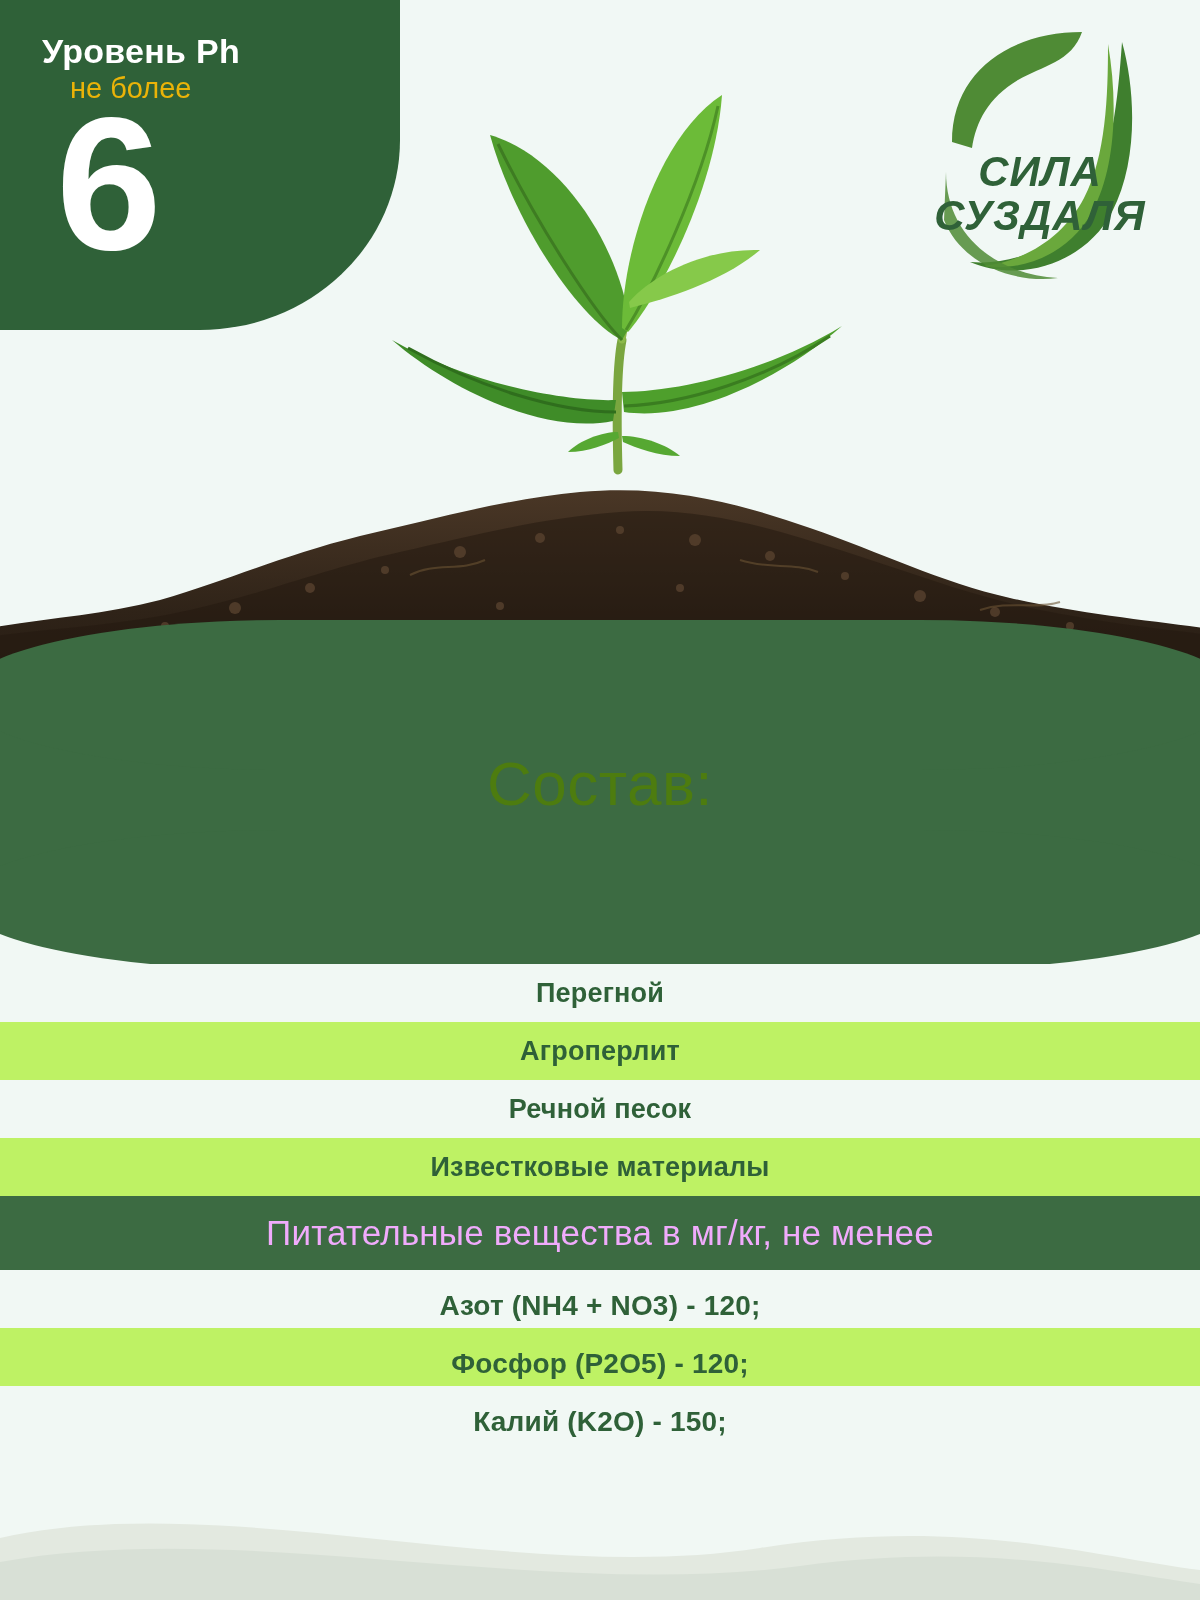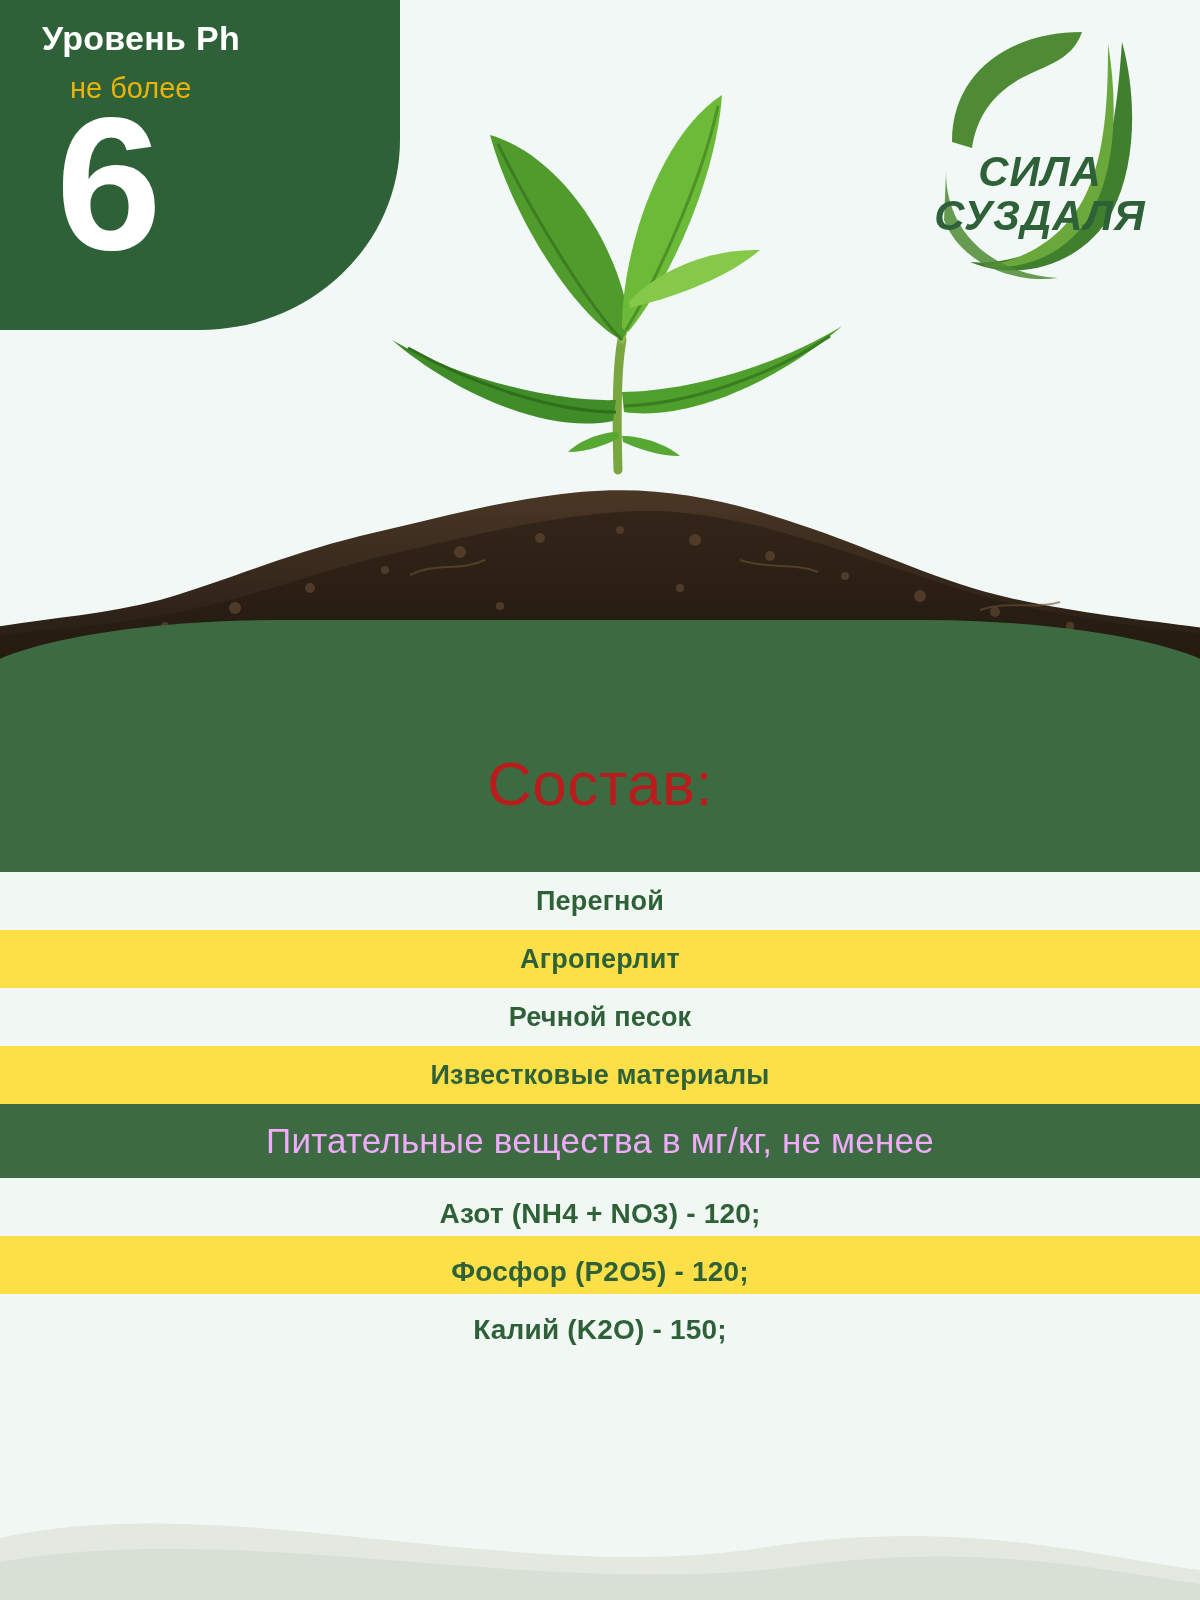--- a/index.html
+++ b/index.html
@@ -35,21 +35,21 @@
     width: 400px;
     height: 330px;
     background: #2f6138;
     border-bottom-right-radius: 200px 190px;
     border-top-left-radius: 0;
     color: #ffffff;
     z-index: 6;
   }
   .ph-title {
     position: absolute;
-    left: 42px; top: 19px;
+    left: 42px; top: 32px;
     font-size: 34px;
     font-weight: bold;
     letter-spacing: .3px;
     color: #ffffff;
   }
   .ph-sub {
     position: absolute;
     left: 70px; top: 72px;
     font-size: 29px;
     color: #eab308;
@@ -127,48 +127,48 @@
     width: 1280px;
     height: 140px;
     background: #3c6b42;
     border-radius: 50% / 100%;
   }
   .band-title {
     position: absolute;
     left: 0; top: 58px;
     width: 1200px;
     text-align: center;
-    color: #b91c1c;
+    color: #4d7c0f;
     font-size: 62px;
     font-weight: 400;
     letter-spacing: .5px;
     z-index: 5;
   }
 
   
   .list {
     position: absolute;
-    left: 0; top: 872px;
+    left: 0; top: 964px;
     width: 1200px;
     z-index: 5;
   }
   .row {
     width: 1200px;
     height: 58px;
     display: flex;
     align-items: center;
     justify-content: center;
     box-sizing: border-box;
   }
   .row-light {
     background: #f1f8f4;
     color: #2f6138;
   }
   .row-alt {
-    background: #fde047;
+    background: #bef264;
     color: #2f6138;
   }
   .row-head {
     background: #3c6b42;
     color: #f0abfc;
     height: 74px;
   }
   .row span {
     font-size: 27px;
     font-weight: bold;

